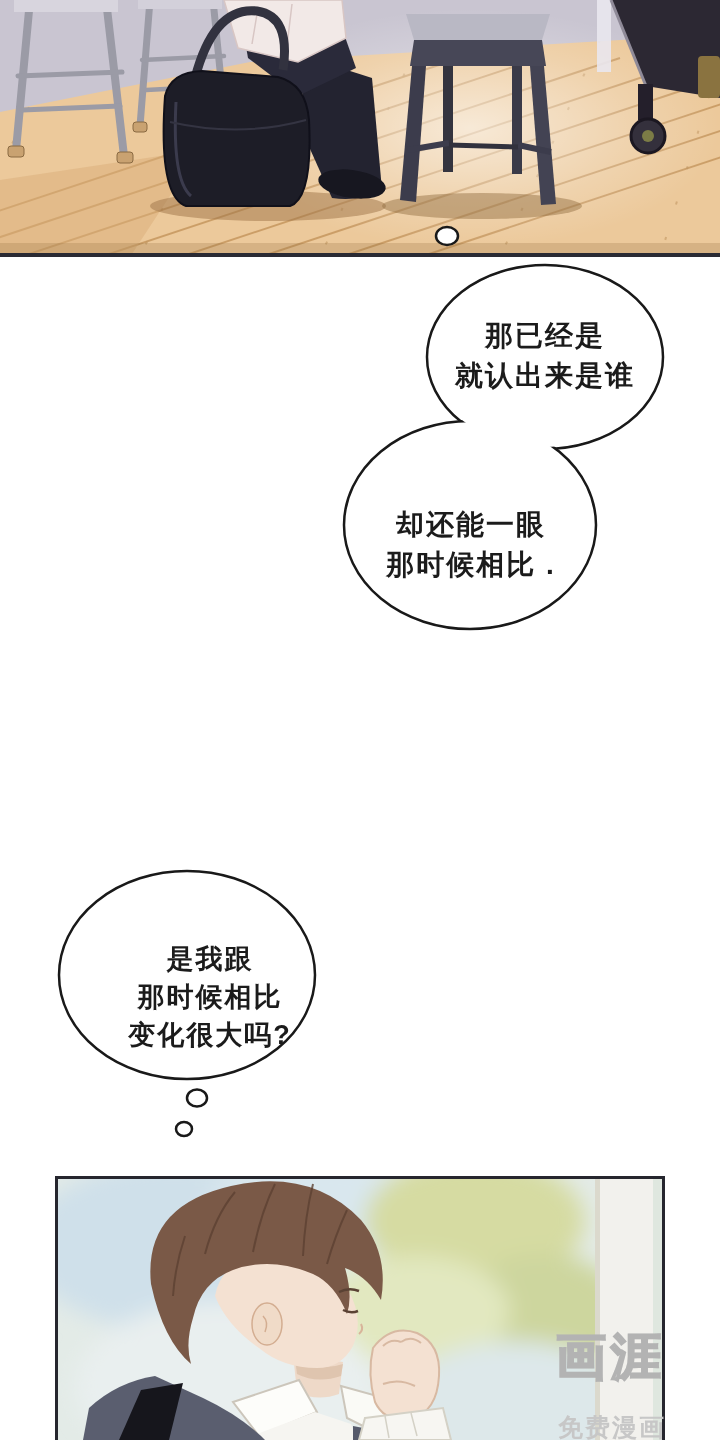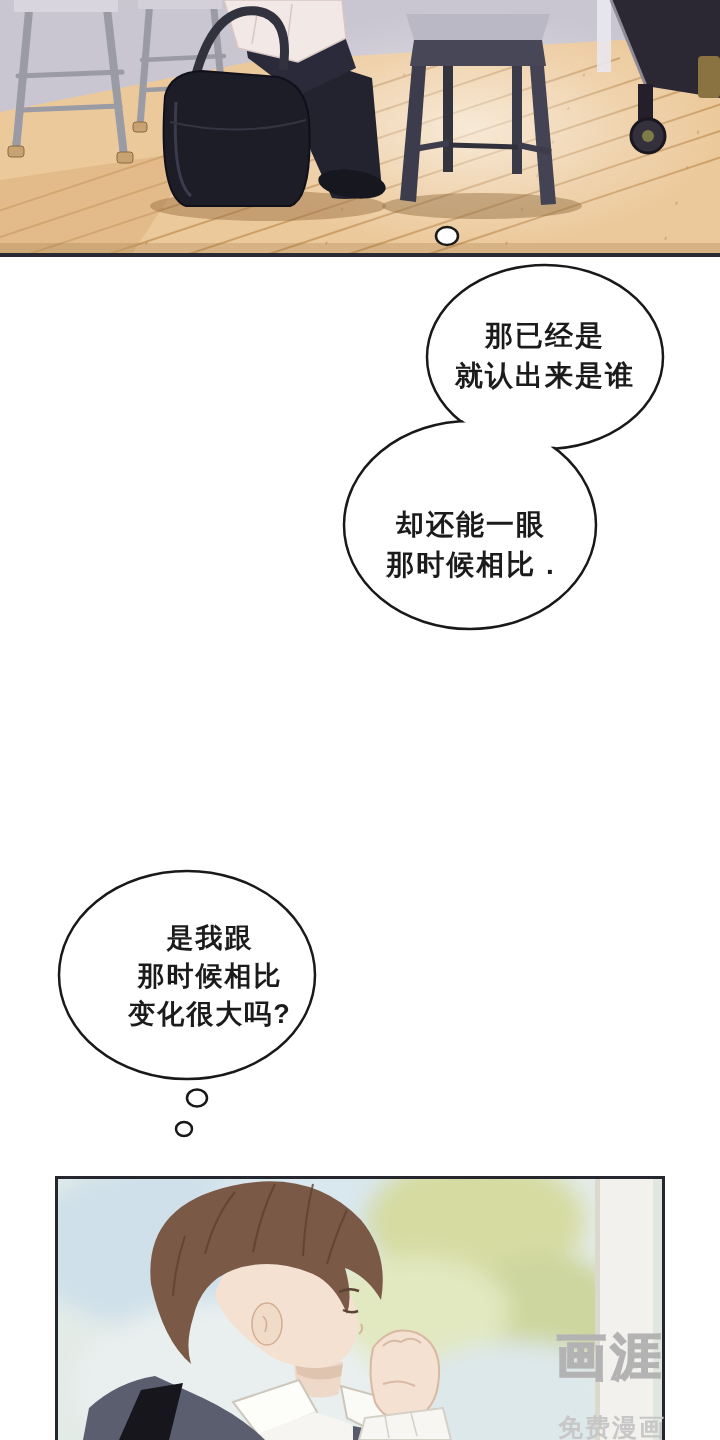--- a/index.html
+++ b/index.html
@@ -202,21 +202,21 @@
   <div class="bubble-text" style="left:415px;top:316px;width:260px">
     <div>那已经是</div>
     <div>就认出来是谁</div>
   </div>
 
   <div class="bubble-text" style="left:331px;top:505px;width:280px">
     <div>却还能一眼</div>
     <div>那时候相比 .</div>
   </div>
 
-  <div class="bubble-text small" style="left:62px;top:919px;width:296px">
+  <div class="bubble-text small" style="left:62px;top:940px;width:296px">
     <div>是我跟</div>
     <div>那时候相比</div>
     <div>变化很大吗?</div>
   </div>
 
   <div class="wm">
     <div class="wm-logo">画涯</div>
     <div class="wm-caption">免费漫画</div>
   </div>
 

